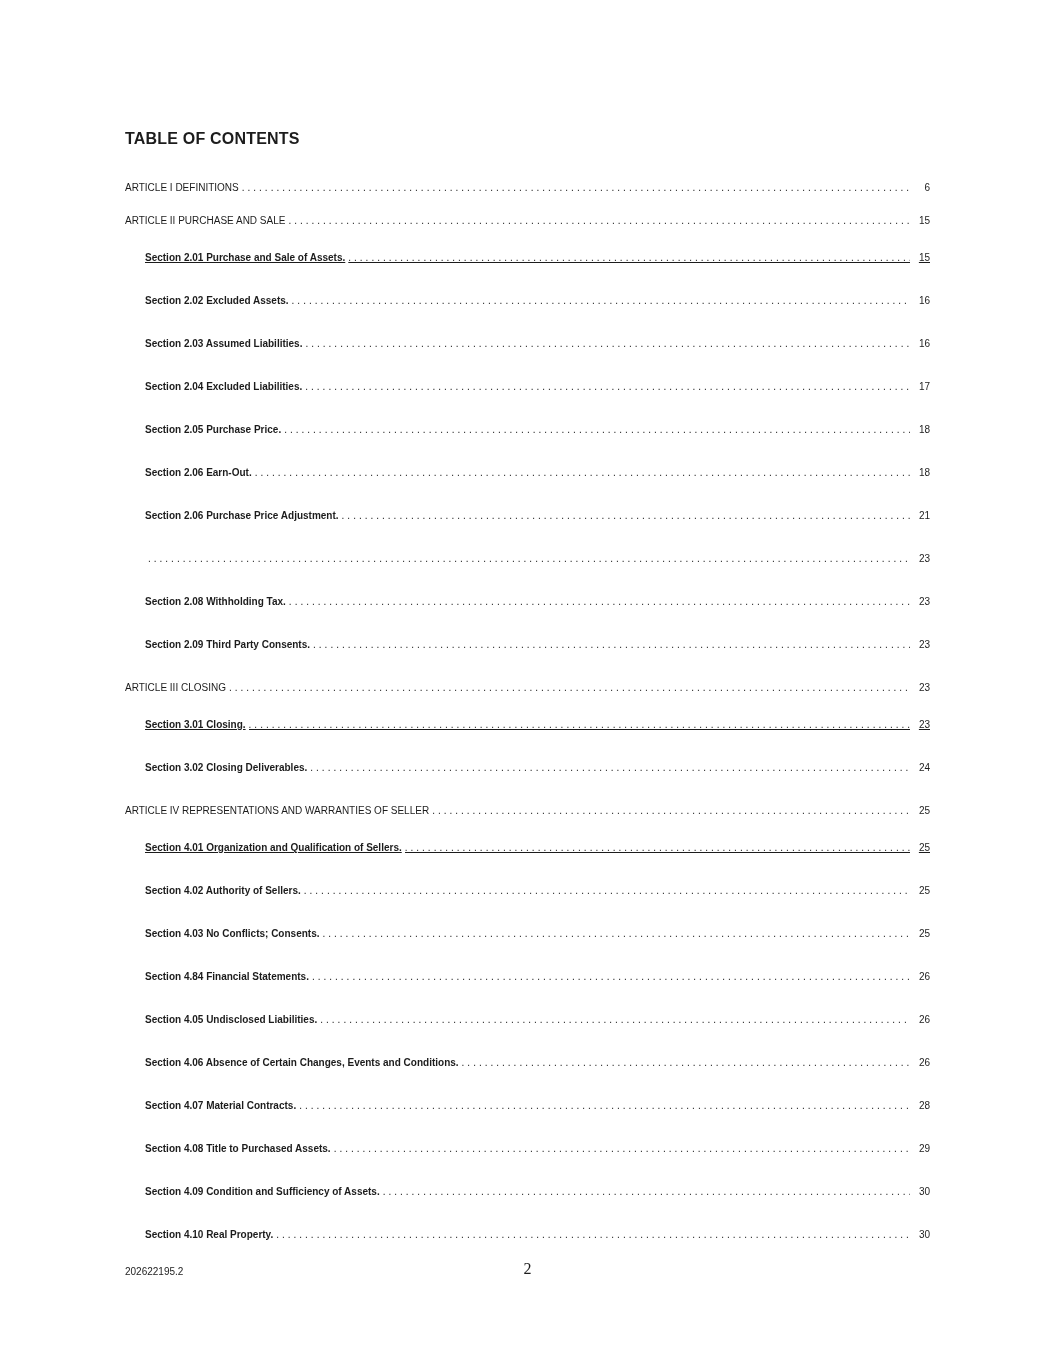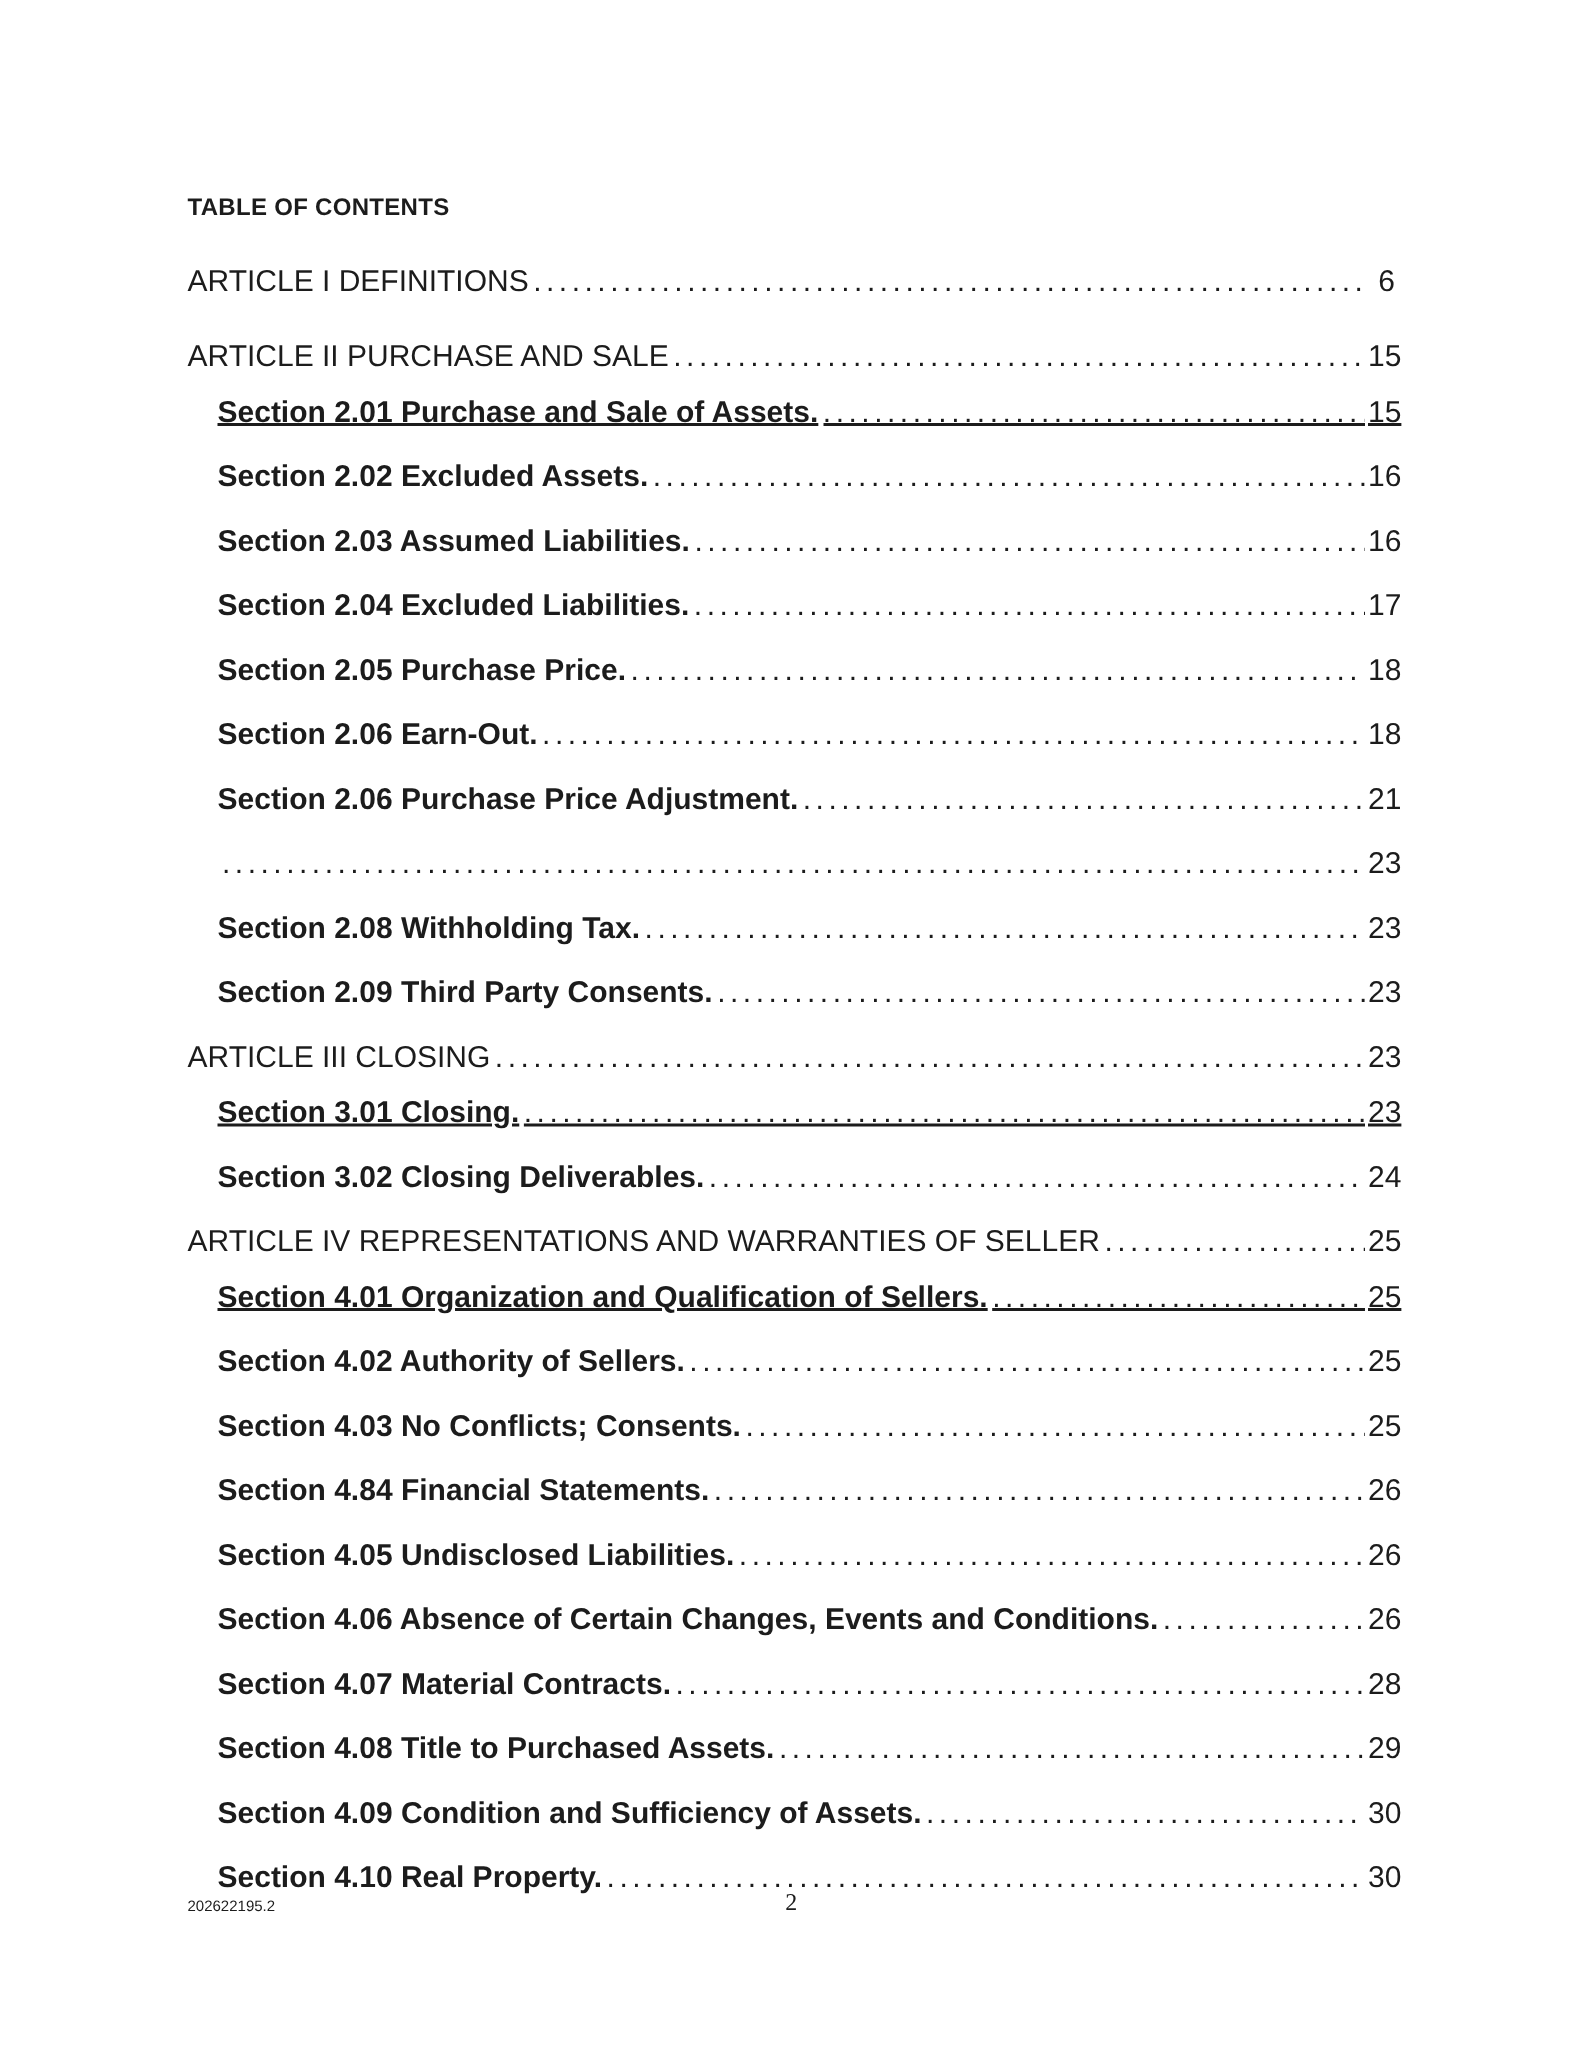--- a/index.html
+++ b/index.html
@@ -28,28 +28,28 @@
     font-weight: 700;
     line-height: 22px;
     margin: 0 0 27px 0;
     letter-spacing: 0.2px;
   }
   .toc { display: block; }
   .toc-row {
     display: flex;
     align-items: baseline;
     line-height: 22px;
-    font-size: 20px;
+    font-size: 10px;
     cursor: default;
   }
   .toc-row.lvl1 .label { font-weight: 400; }
   .toc-row.lvl2 { padding-left: 20px; }
   .toc-row.lvl2 .label { font-weight: 700; }
   
-  .toc-row.lvl1 + .toc-row.lvl1 { margin-top: 28px; }
+  .toc-row.lvl1 + .toc-row.lvl1 { margin-top: 11px; }
   .toc-row.lvl1 + .toc-row.lvl2 { margin-top: 15px; text-decoration: underline; }
   .toc-row.lvl2 + .toc-row.lvl2 { margin-top: 21px; }
   .toc-row.lvl2 + .toc-row.lvl1 { margin-top: 21px; }
   .label { white-space: nowrap; }
   .dots {
     flex: 1 1 auto;
     overflow: hidden;
     white-space: nowrap;
     letter-spacing: 3px;
     margin-left: 3px;

